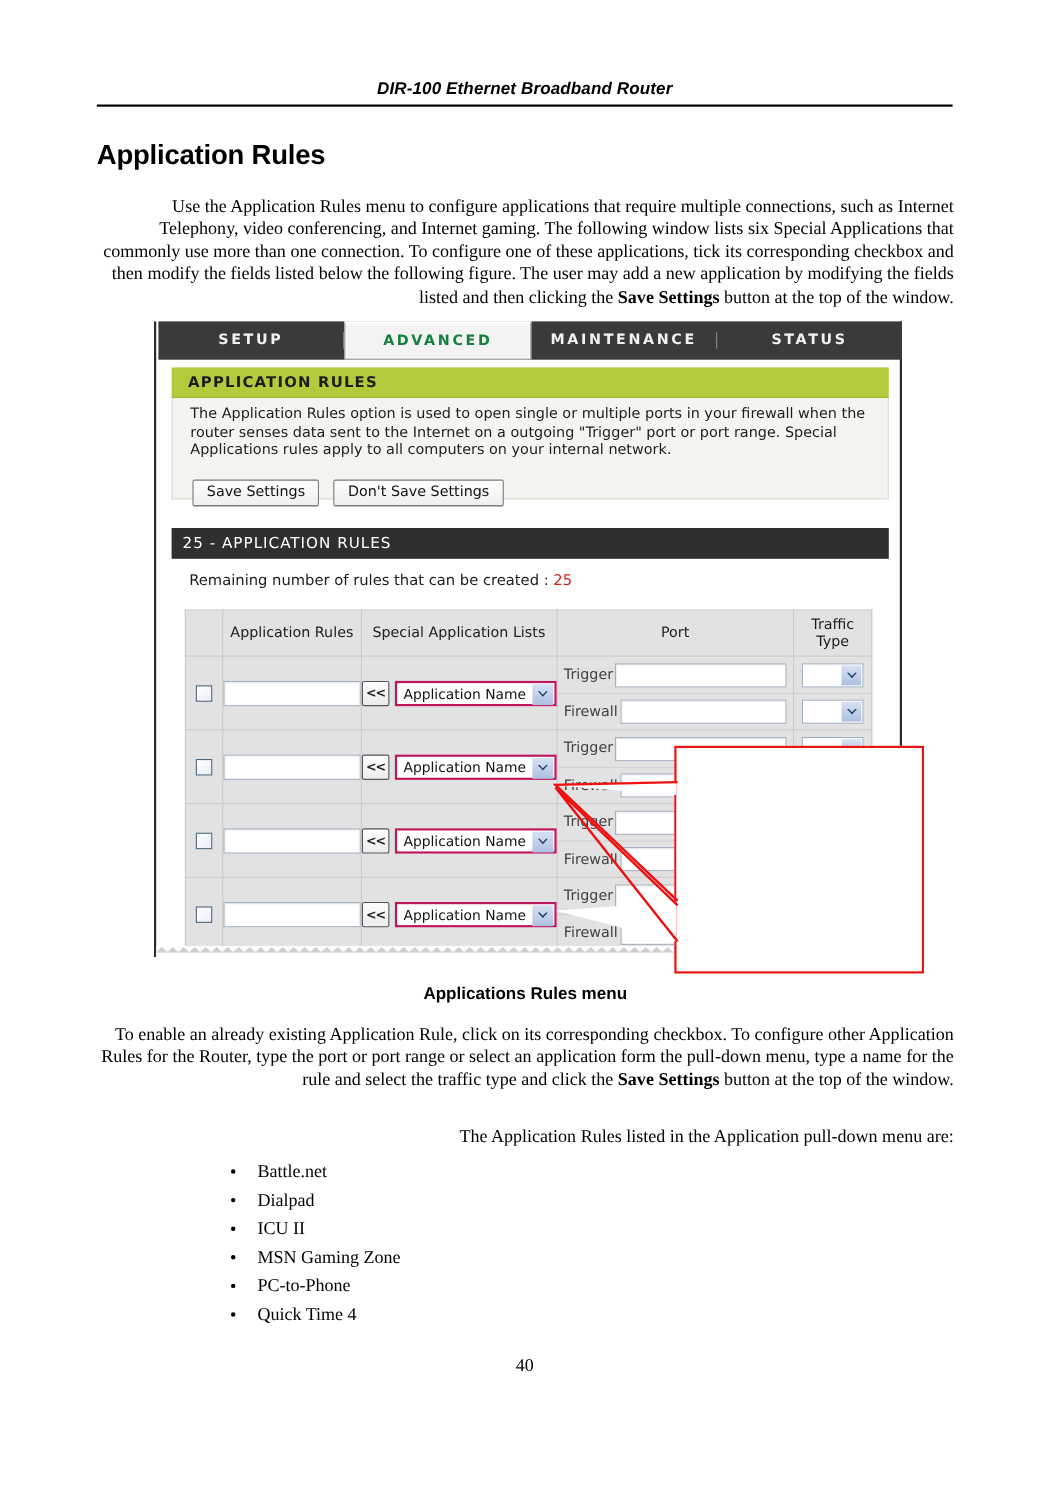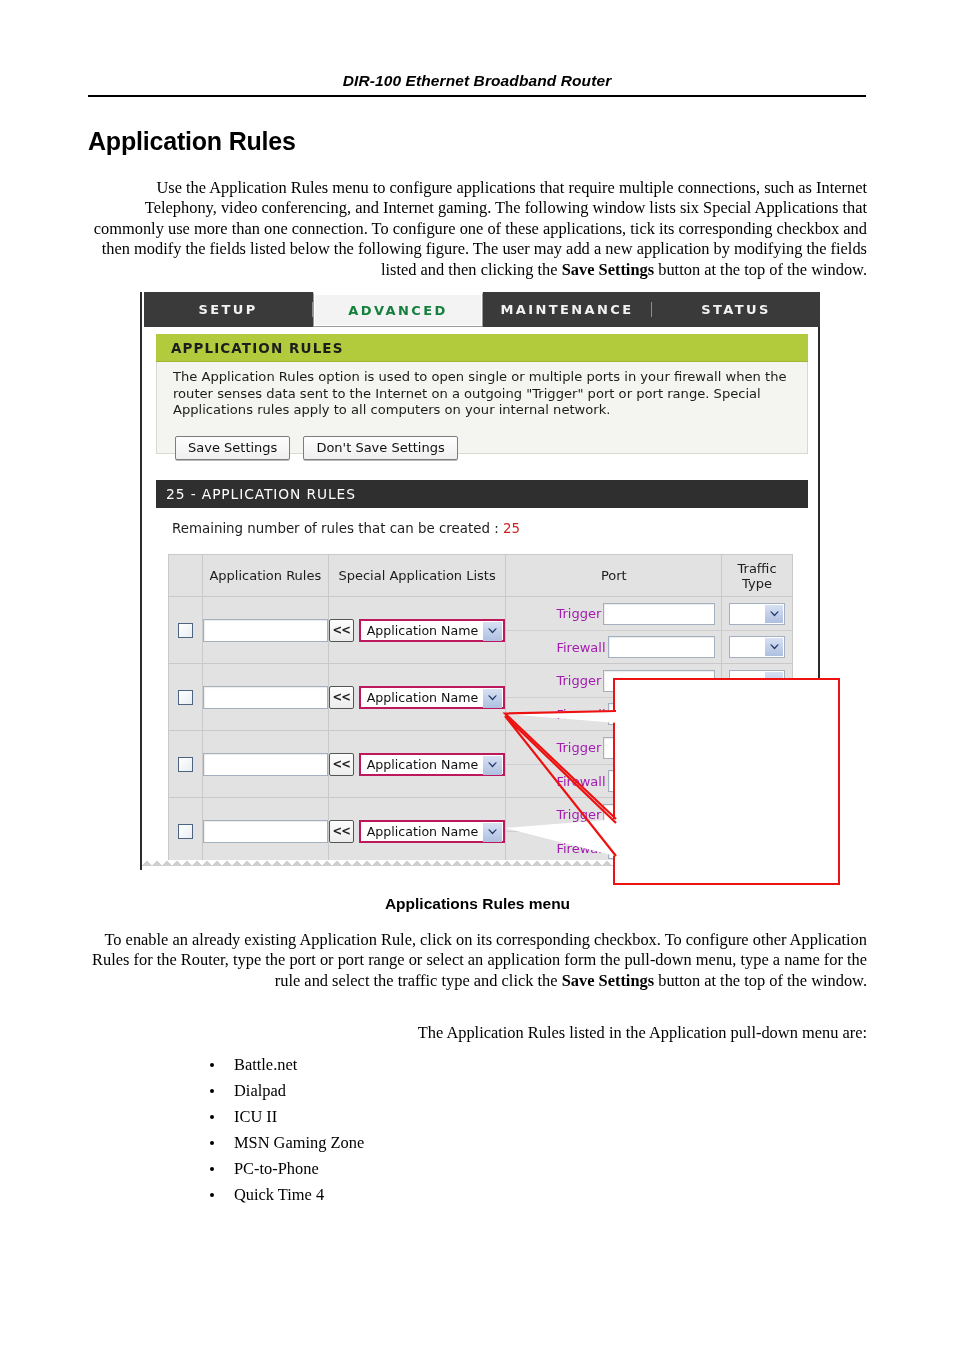--- a/index.html
+++ b/index.html
@@ -274,21 +274,21 @@
   .sel .arrow svg { display: block; }
 
   .portcell { padding: 0; }
   .portline {
     display: flex; align-items: center;
     height: 33px;
     padding: 0 6px;
     gap: 2px;
   }
   .portline + .portline { border-top: 1px solid #cfcfcf; }
-  .portlabel { font-size: 13px; color: #a21caf; white-space: nowrap; margin-left: 44px; }
+  .portlabel { font-size: 13px; color: #404040; white-space: nowrap; }
   .portin {
     flex: 1;
     height: 22px;
     background: #fff;
     border: 1px solid #a3b0bf;
     box-shadow: inset 1px 1px 1px rgba(0,0,0,.08);
   }
 
   .typecell { padding: 0; }
   .typeline {
@@ -645,14 +645,15 @@
     <div class="bullet-row">
       <span class="bullet-dot"></span>
       <span class="bullet-label">PC-to-Phone</span>
     </div>
     <div class="bullet-row">
       <span class="bullet-dot"></span>
       <span class="bullet-label">Quick Time 4</span>
     </div>
   </div>
 
+  <div class="page-num">40</div>
 
 </div>
 
 </body></html>

